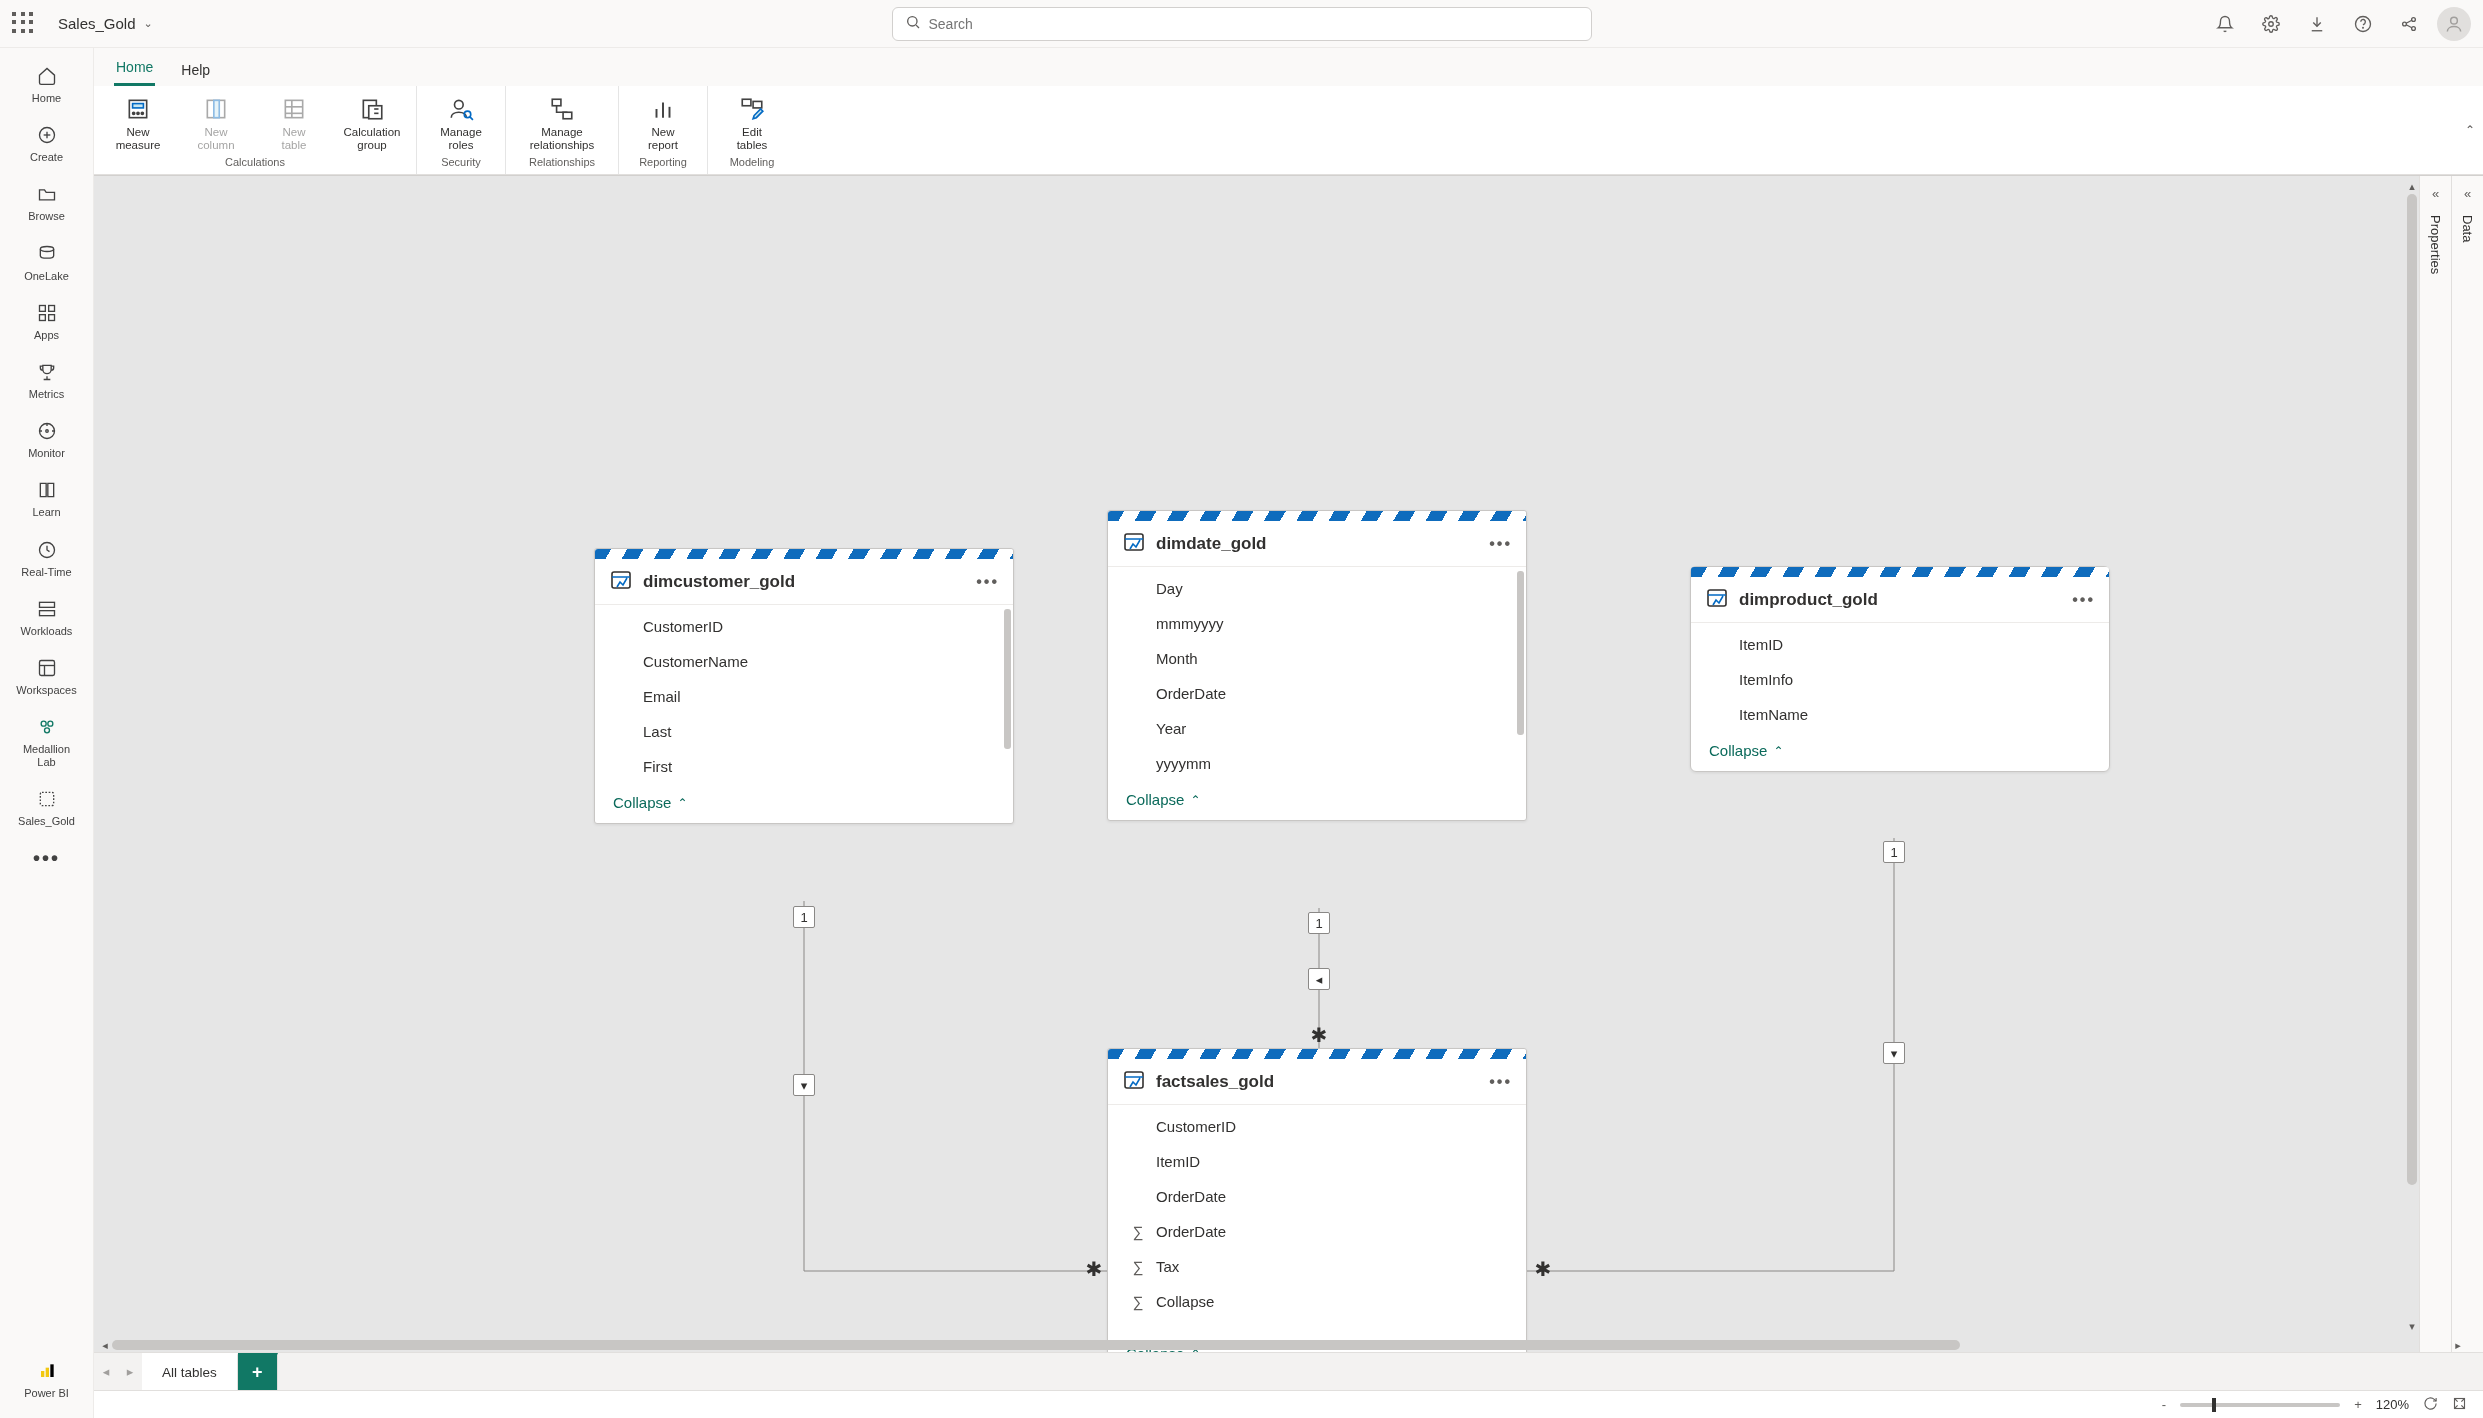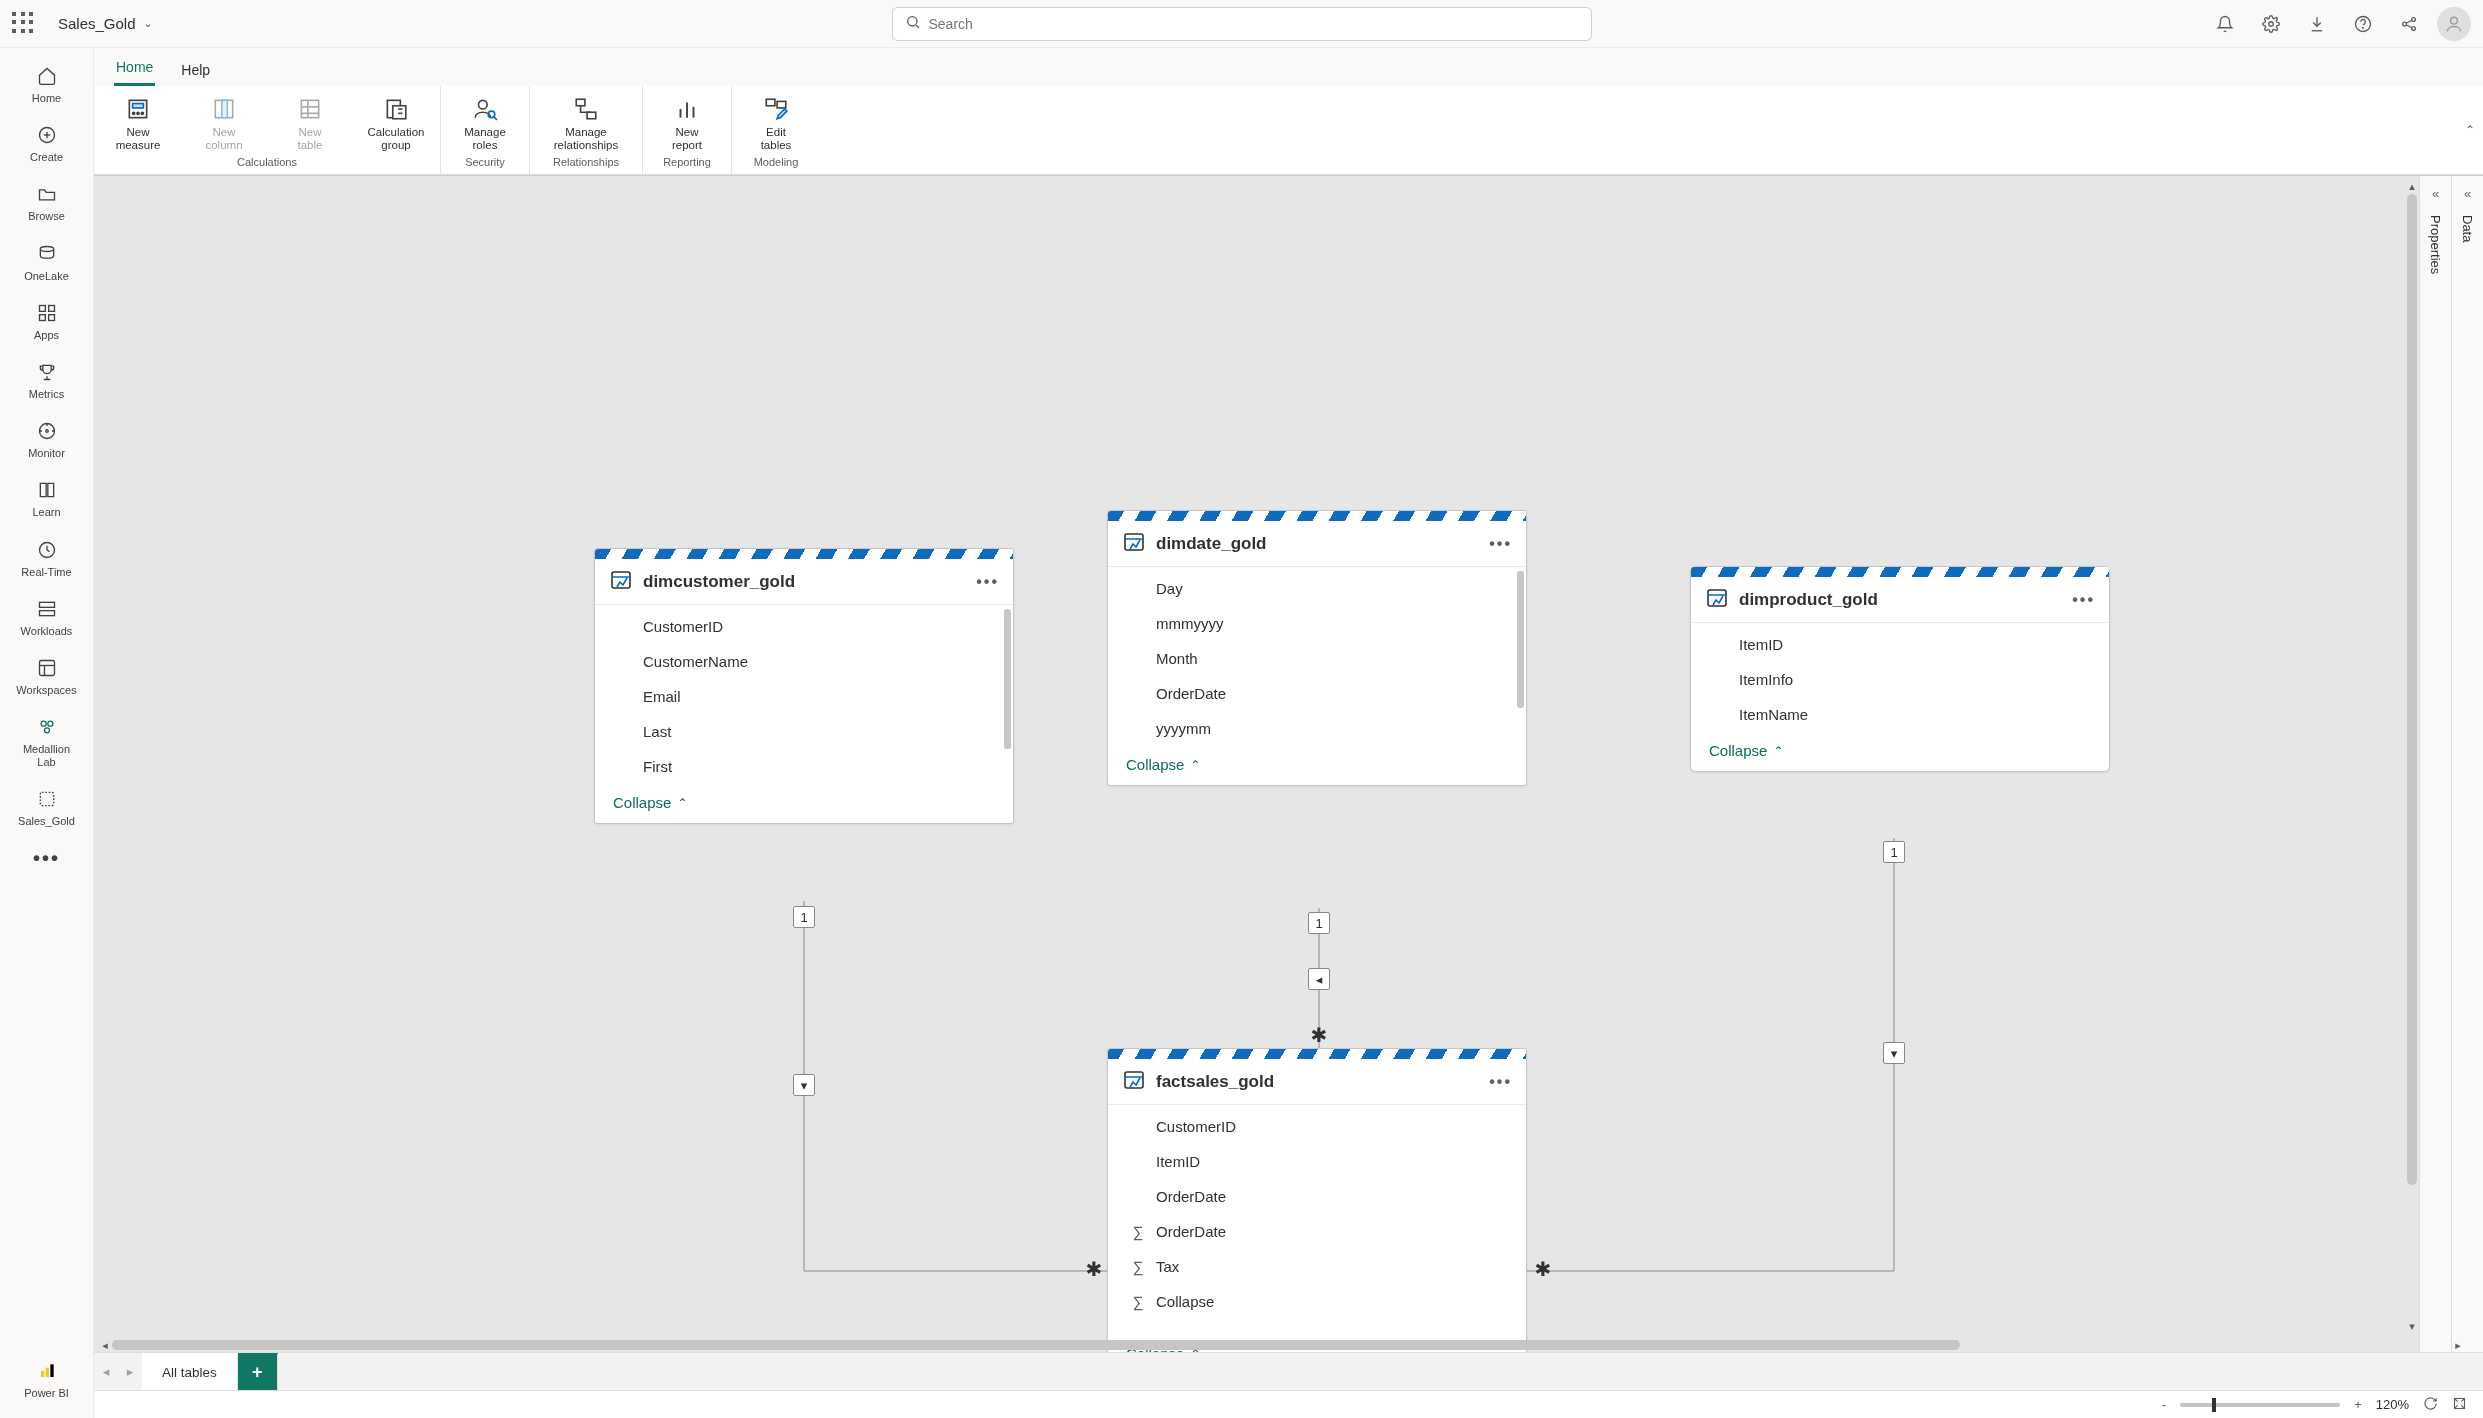--- a/index.html
+++ b/index.html
@@ -41,21 +41,21 @@
   .pbi-icon .bar1 { fill:#f2c811;} .pbi-icon .bar2{fill:#f2c811;} .pbi-icon .bar3{fill:#000;}
 
   
   .workarea { position:absolute; top:48px; left:94px; right:0; bottom:0; display:flex; flex-direction:column; }
   .menutabs { height:38px; display:flex; align-items:flex-end; gap:24px; padding:0 20px; background:#faf9f8;}
   .menutabs .mt { font-size:14px; padding:6px 2px 8px; cursor:pointer; color:#323130;}
   .menutabs .mt.active { border-bottom: 3px solid #117865; color:#117865; font-weight:400;}
 
   .ribbon { background:#fff; border-bottom:1px solid #e1dfdd; display:flex; align-items:stretch; position:relative;}
   .rgroup { border-right:1px solid #e5e5e5; padding:6px 10px 2px; display:flex; flex-direction:column; align-items:center;}
-  .rbuttons { display:flex; gap:18px;}
+  .rbuttons { display:flex; gap:10px;}
   .rbtn { width:68px; display:flex; flex-direction:column; align-items:center; gap:2px; padding:2px 0; cursor:pointer; border-radius:3px;}
   .rbtn.disabled { opacity:.45; cursor:default;}
   .rbtn .rb-icon { width:30px;height:30px; display:flex;align-items:center;justify-content:center; color:#424242;}
   .rbtn .rb-label { font-size:11.5px; text-align:center; line-height:1.15; color:#323130;}
   .rgroup-label { font-size:11px; color:#605e5c; padding:2px 0 4px;}
   .ribbon-col { position:absolute; right:8px; top:50%; transform:translateY(-50%); color:#605e5c; cursor:pointer; font-size:12px;}
 
   
   .canvas-wrap { flex:1; position:relative; background:#e6e6e6; border-top:1px solid #d2d0ce;}
   .canvas { position:absolute; inset:0; overflow:auto; }
@@ -549,20 +549,24 @@
             <div class="tc-row">
                 <span class="spacer"></span>
                 <span>Month</span>
               </div>
             <div class="tc-row">
                 <span class="spacer"></span>
                 <span>OrderDate</span>
               </div>
             <div class="tc-row">
                 <span class="spacer"></span>
+                <span>Year</span>
+              </div>
+            <div class="tc-row">
+                <span class="spacer"></span>
                 <span>yyyymm</span>
               </div>
             <div class="tc-scroll">
                 <div class="thumb" style="top:0;height:78%"></div>
               </div>
           </div>
           <div class="tc-collapse">
               <span>Collapse</span>
               <span class="chev">⌃</span>
             </div>

